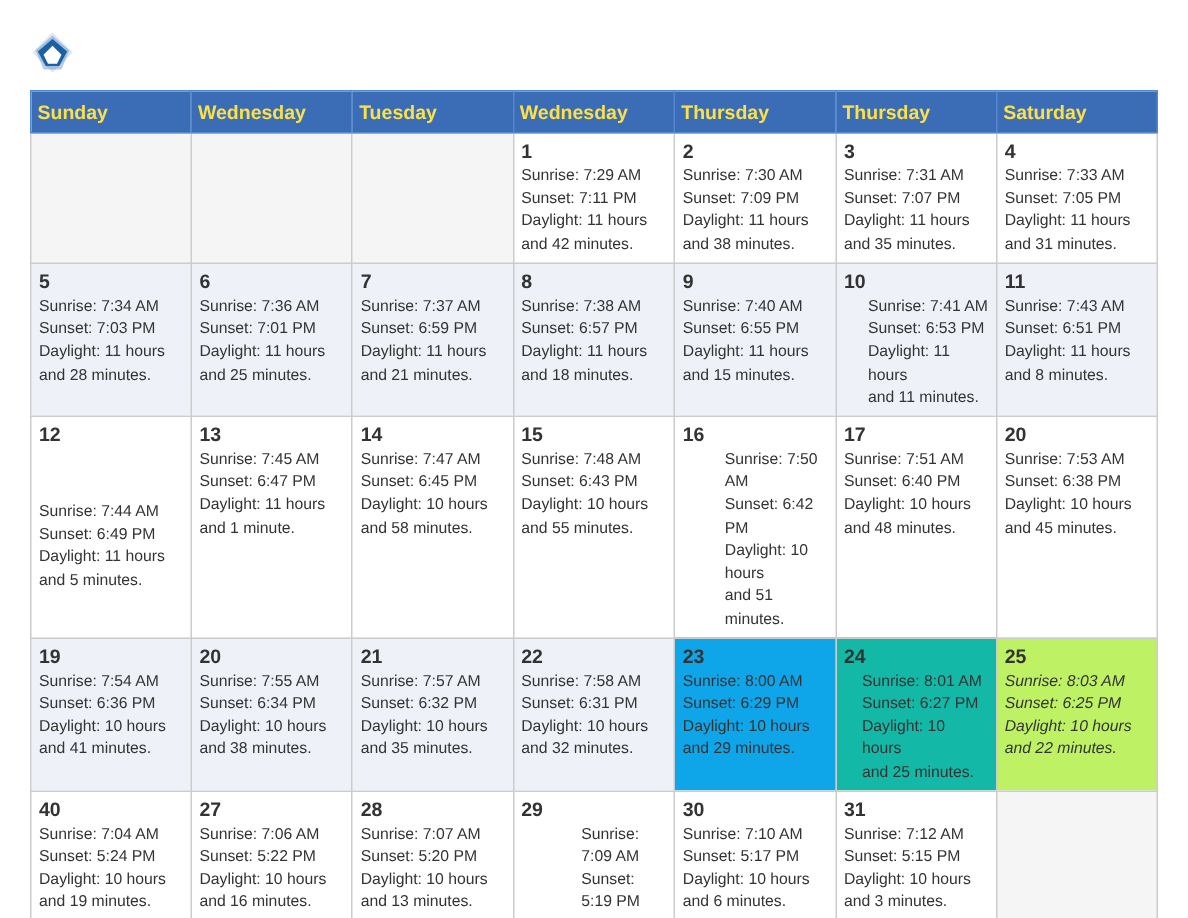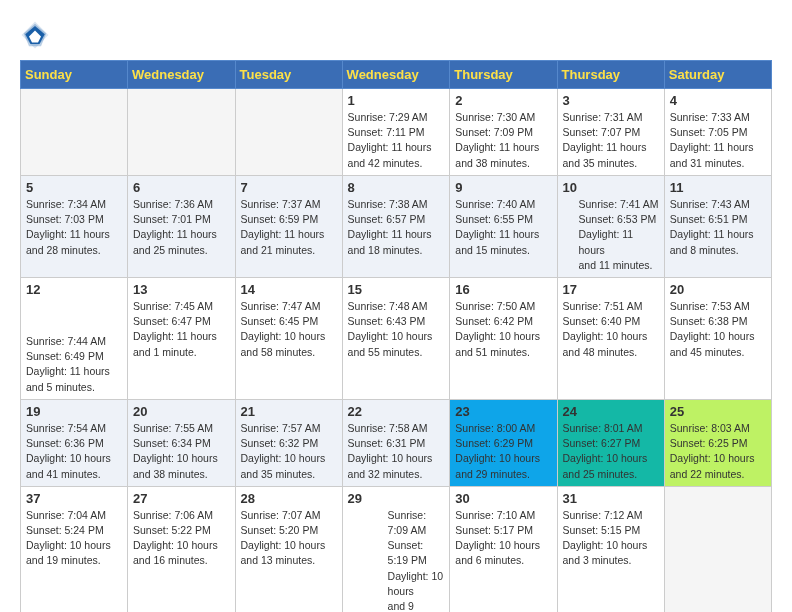--- a/index.html
+++ b/index.html
@@ -232,21 +232,21 @@
         </td>
         <td>
           <span class="day-number">15</span>
           <div class="day-info" style="white-space: pre-line;">Sunrise: 7:48 AM
 Sunset: 6:43 PM
 Daylight: 10 hours
 and 55 minutes.</div>
         </td>
         <td>
           <span class="day-number">16</span>
-          <div class="day-info" style="white-space: pre-line;">Sunrise: 7:50 AM
+          <div class="day-info" style="white-space: pre-line; margin-left: 28px;">Sunrise: 7:50 AM
 Sunset: 6:42 PM
 Daylight: 10 hours
 and 51 minutes.</div>
         </td>
         <td>
           <span class="day-number">17</span>
           <div class="day-info" style="white-space: pre-line;">Sunrise: 7:51 AM
 Sunset: 6:40 PM
 Daylight: 10 hours
 and 48 minutes.</div>
@@ -290,36 +290,36 @@
         </td>
         <td style="background: #0ea5e9;">
           <span class="day-number">23</span>
           <div class="day-info" style="white-space: pre-line;">Sunrise: 8:00 AM
 Sunset: 6:29 PM
 Daylight: 10 hours
 and 29 minutes.</div>
         </td>
         <td style="background: #14b8a6;">
           <span class="day-number">24</span>
-          <div class="day-info" style="white-space: pre-line;">Sunrise: 8:01 AM
+          <div class="day-info" style="white-space: pre-line; margin-left: 12px;">Sunrise: 8:01 AM
 Sunset: 6:27 PM
 Daylight: 10 hours
 and 25 minutes.</div>
         </td>
         <td style="background: #bef264;">
           <span class="day-number">25</span>
-          <div class="day-info" style="white-space: pre-line;">Sunrise: 8:03 AM
+          <div class="day-info" style="white-space: pre-line; font-style: italic;">Sunrise: 8:03 AM
 Sunset: 6:25 PM
 Daylight: 10 hours
 and 22 minutes.</div>
         </td>
       </tr>
       <tr>
         <td>
-          <span class="day-number">37</span>
+          <span class="day-number">40</span>
           <div class="day-info" style="white-space: pre-line;">Sunrise: 7:04 AM
 Sunset: 5:24 PM
 Daylight: 10 hours
 and 19 minutes.</div>
         </td>
         <td>
           <span class="day-number">27</span>
           <div class="day-info" style="white-space: pre-line;">Sunrise: 7:06 AM
 Sunset: 5:22 PM
 Daylight: 10 hours

